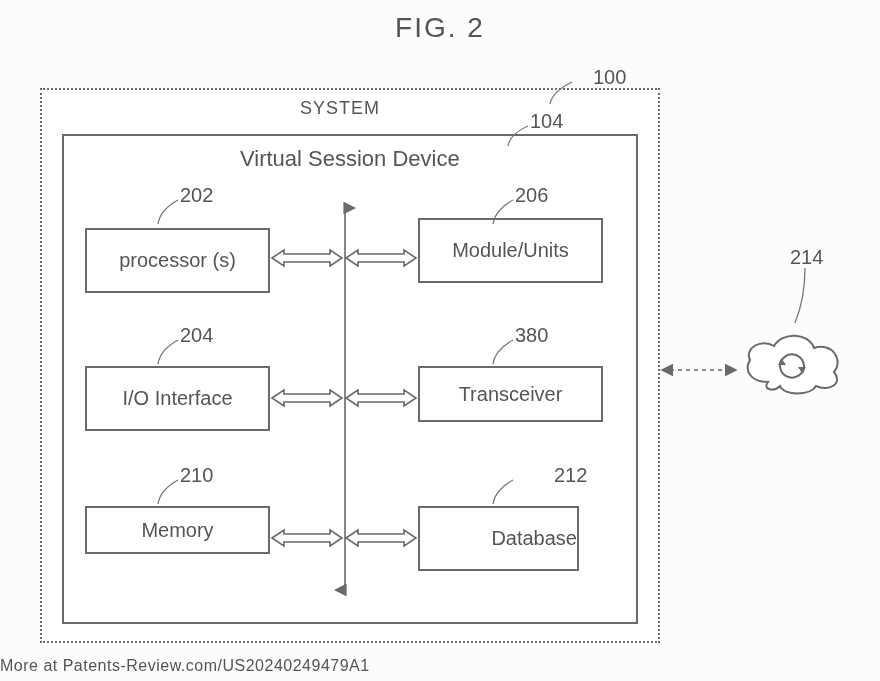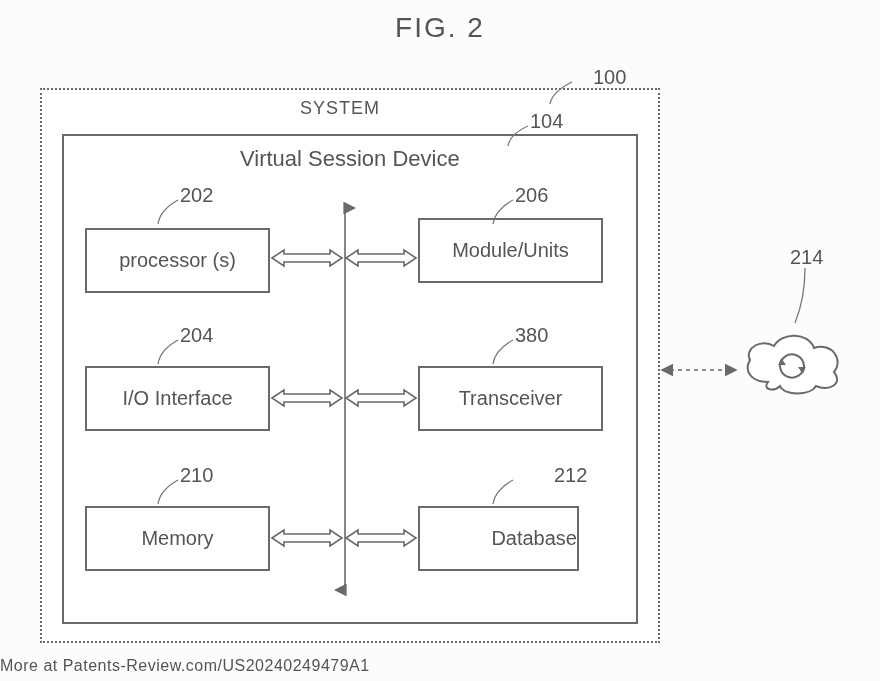--- a/index.html
+++ b/index.html
@@ -110,31 +110,31 @@
   <div class="comp-box" style="left:85px;  top:228px; width:185px; height:65px;">
     <span>processor (s)</span>
   </div>
   <div class="ref-label" style="left:180px; top:184px;">202</div>
 
   <div class="comp-box" style="left:85px;  top:366px; width:185px; height:65px;">
     <span>I/O Interface</span>
   </div>
   <div class="ref-label" style="left:180px; top:324px;">204</div>
 
-  <div class="comp-box" style="left:85px;  top:506px; width:185px; height:65px;">
+  <div class="comp-box" style="left:85px;  top:506px; width:185px; height:48px;">
     <span>Memory</span>
   </div>
   <div class="ref-label" style="left:180px; top:464px;">210</div>
 
   <div class="comp-box" style="left:418px; top:218px; width:185px; height:65px;">
     <span>Module/Units</span>
   </div>
   <div class="ref-label" style="left:515px; top:184px;">206</div>
 
-  <div class="comp-box" style="left:418px; top:366px; width:185px; height:65px;">
+  <div class="comp-box" style="left:418px; top:366px; width:185px; height:56px;">
     <span>Transceiver</span>
   </div>
   <div class="ref-label" style="left:515px; top:324px;">380</div>
 
   <div class="comp-box" style="left:418px; top:506px; width:161px; height:65px;justify-content:flex-end;">
     <span>Database</span>
   </div>
   <div class="ref-label" style="left:515px; top:464px;margin-left:39px;">212</div>
 
   <div class="ref-label" style="left:790px; top:246px;">214</div>

